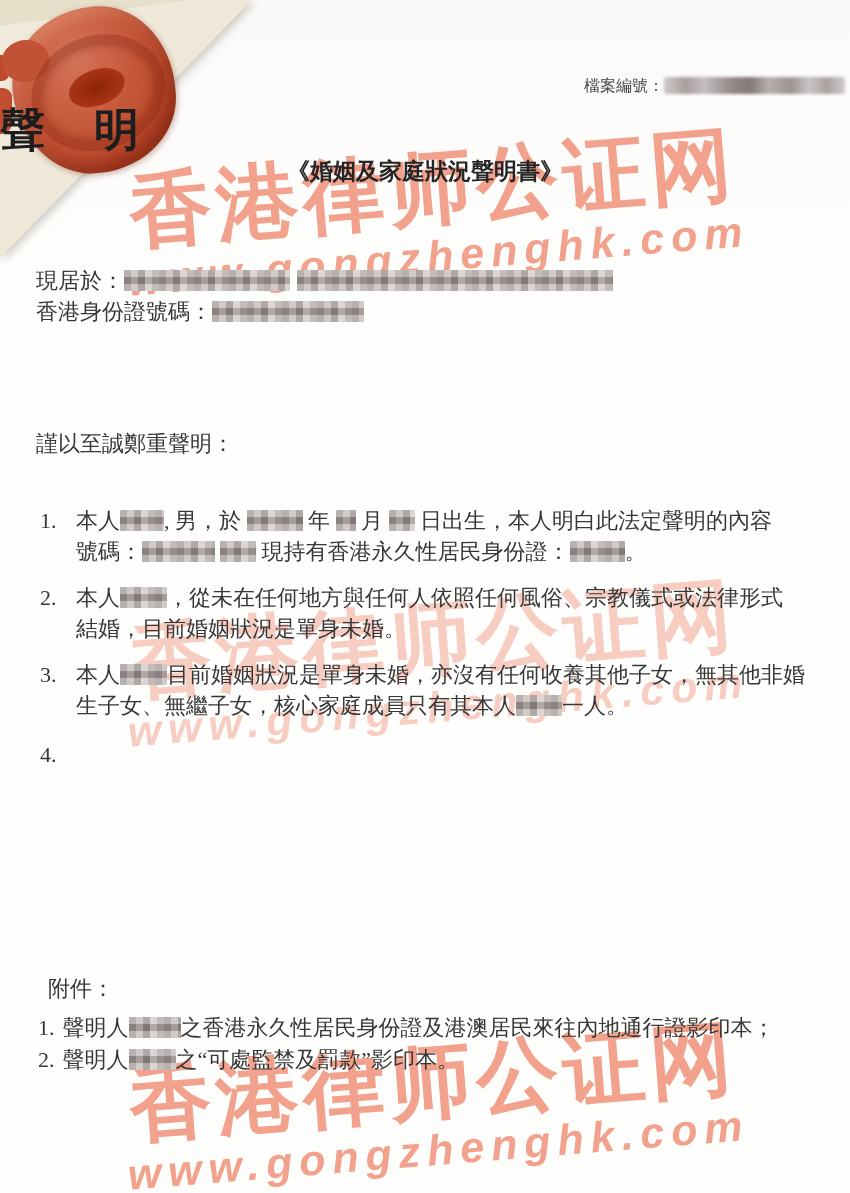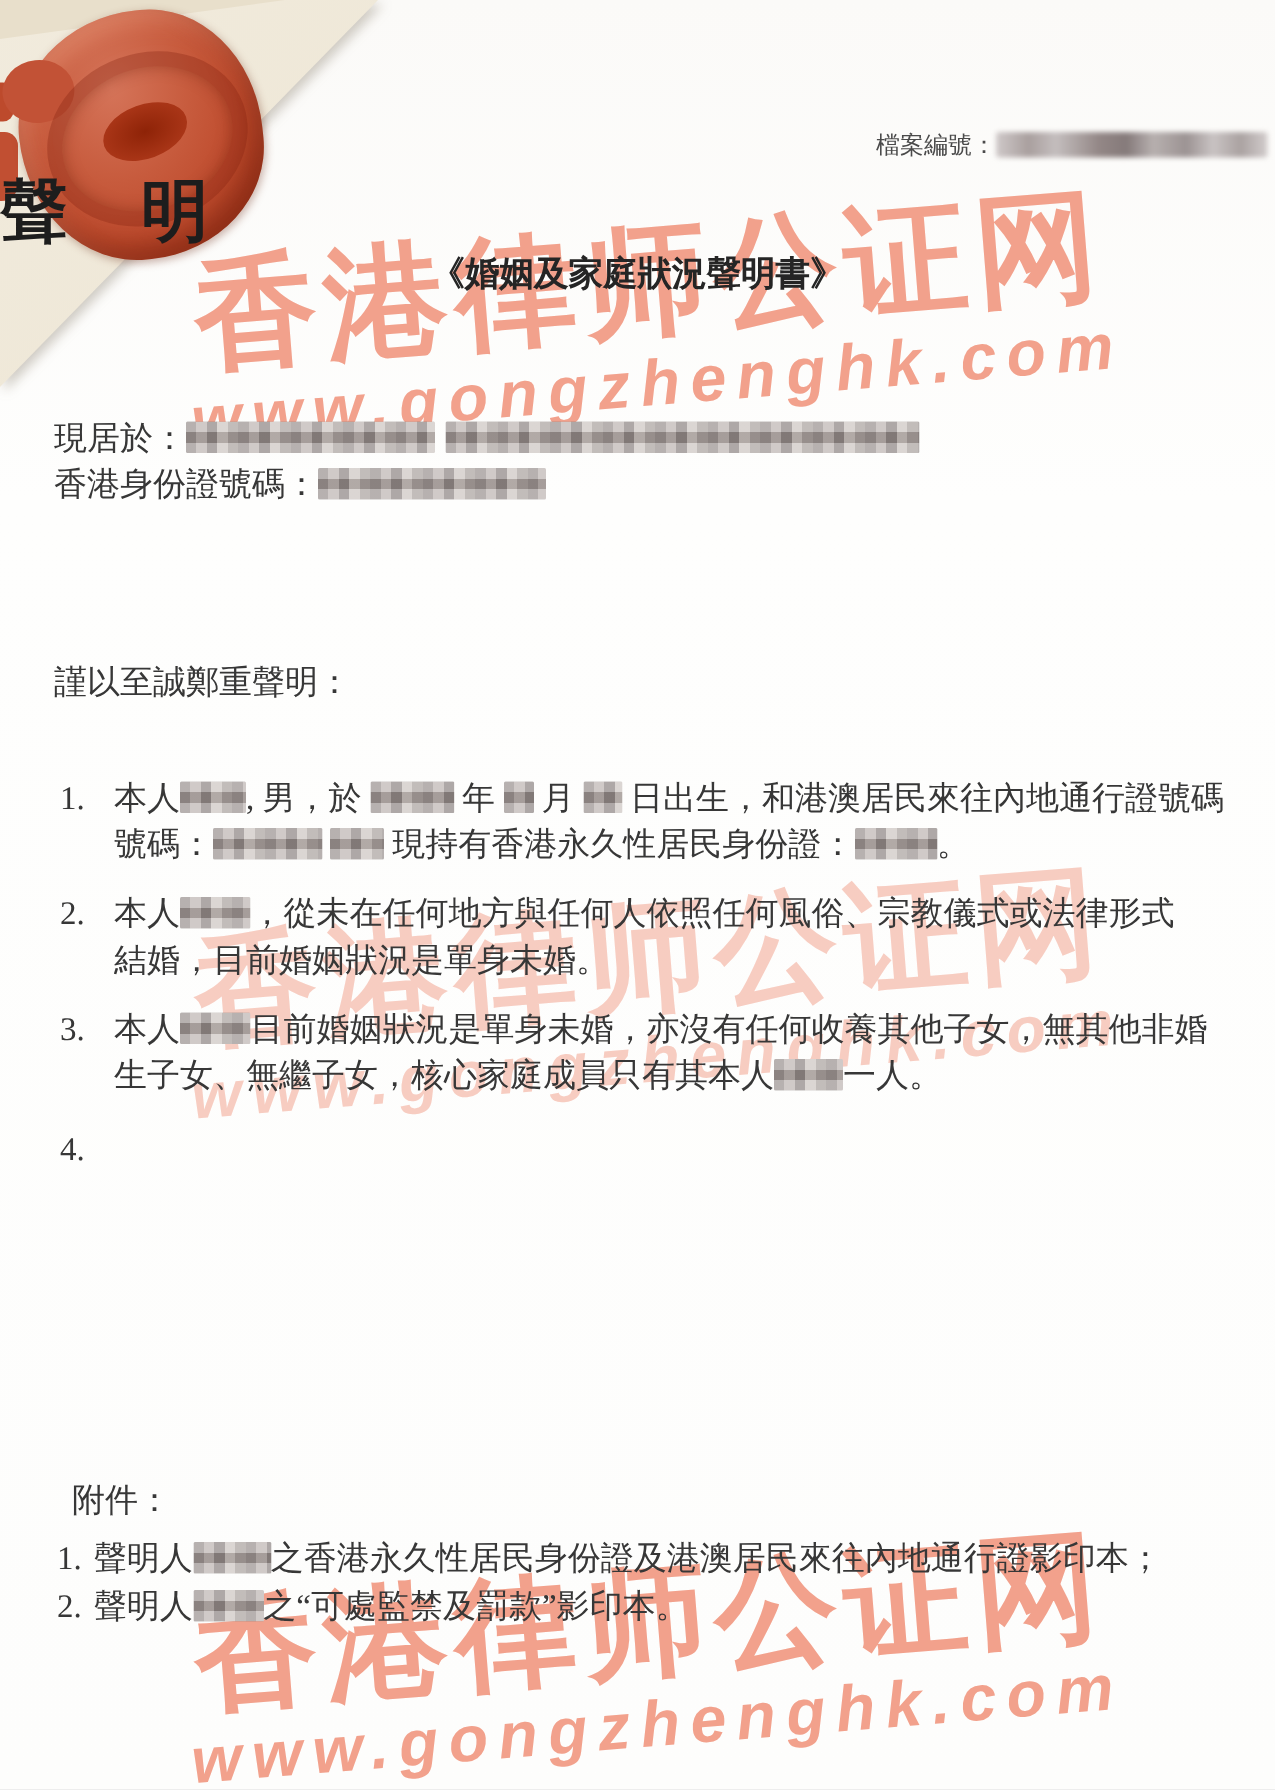--- a/index.html
+++ b/index.html
@@ -37,21 +37,21 @@
   .seal-ring{position:absolute;left:17px;top:29px;width:116px;height:94px;
         border:10px solid rgba(125,30,12,.30);border-radius:50%;
         transform:rotate(-14deg);box-shadow:inset 0 0 10px rgba(90,20,5,.35);}
   .seal-core{position:absolute;left:55px;top:63px;width:58px;height:36px;
         background:radial-gradient(ellipse at 50% 50%,#8e2307 0%,#a93517 70%,rgba(169,53,23,0) 100%);
         border-radius:50%;transform:rotate(-14deg);}
   .wax-drip{position:absolute;left:0;z-index:3;background:#bd4a2c;}
   .drip1{top:55px;width:9px;height:26px;border-radius:0 7px 7px 0;}
   .drip2{top:88px;width:12px;height:46px;border-radius:0 9px 11px 0;background:#c14f32;}
   
-  .ctext{position:absolute;z-index:4;font-size:22px;color:#373737;margin-top:11px;}
+  .ctext{position:absolute;z-index:4;font-size:22px;color:#373737;}
   .file-no{left:584px;top:76px;font-size:16px;color:#4a4a4a;white-space:pre;}
   .blur-redact{display:inline-block;width:181px;height:17px;vertical-align:-3px;
         border-radius:2px;filter:blur(1.6px);
         background:linear-gradient(90deg,#cfc9c9 0%,#a99f9e 12%,#c4bebe 22%,#938786 38%,
                    #857a7a 48%,#b7b0af 58%,#9c9393 70%,#c9c3c3 80%,#aaa2a1 90%,#d2cccc 100%);}
   .title{left:0;top:100px;width:100%;text-align:left;font-size:45px;font-weight:bold;
         color:#1d1d1d;letter-spacing:2px;}
   .subtitle{left:0;top:156px;width:100%;text-align:center;font-size:23px;font-weight:bold;color:#252525;}
   .line{display:block;height:31px;line-height:31px;white-space:pre;}
   .intro{left:36px;top:265px;}
@@ -108,21 +108,21 @@
   <div class="ctext intro">
     <span class="line"><span>現居於：</span><span class="px" style="width: 166px;"></span><span class="gap" style="width: 7px;"></span><span class="px" style="width: 316px;"></span></span>
     <span class="line"><span>香港身份證號碼：</span><span class="px" style="width: 152px;"></span></span>
   </div>
 
   <div class="ctext pledge">謹以至誠鄭重聲明：</div>
 
   <div class="ctext ol-item item1">
     <span class="num">1.</span>
     <div class="itext">
-      <span class="line"><span>本人</span><span class="px" style="width: 44px;"></span><span>, 男，於 </span><span class="px" style="width: 56px;"></span><span> 年 </span><span class="px" style="width: 20px;"></span><span> 月 </span><span class="px" style="width: 26px;"></span><span> 日出生，和港澳居民來往內地通行證號碼</span></span>
+      <span class="line"><span>本人</span><span class="px" style="width: 44px;"></span><span>, 男，於 </span><span class="px" style="width: 56px;"></span><span> 年 </span><span class="px" style="width: 20px;"></span><span> 月 </span><span class="px" style="width: 26px;"></span><span> 日出生，本人明白此法定聲明的內容</span></span>
       <span class="line"><span>號碼：</span><span class="px" style="width: 73px;"></span><span class="gap" style="width: 5px;"></span><span class="px" style="width: 36px;"></span><span> 現持有香港永久性居民身份證：</span><span class="px" style="width: 55px;"></span><span>。</span></span>
     </div>
   </div>
   <div class="ctext ol-item item2">
     <span class="num">2.</span>
     <div class="itext">
       <span class="line"><span>本人</span><span class="px" style="width: 47px;"></span><span>，從未在任何地方與任何人依照任何風俗、宗教儀式或法律形式</span></span>
       <span class="line"><span>結婚，目前婚姻狀況是單身未婚。</span></span>
     </div>
   </div>

